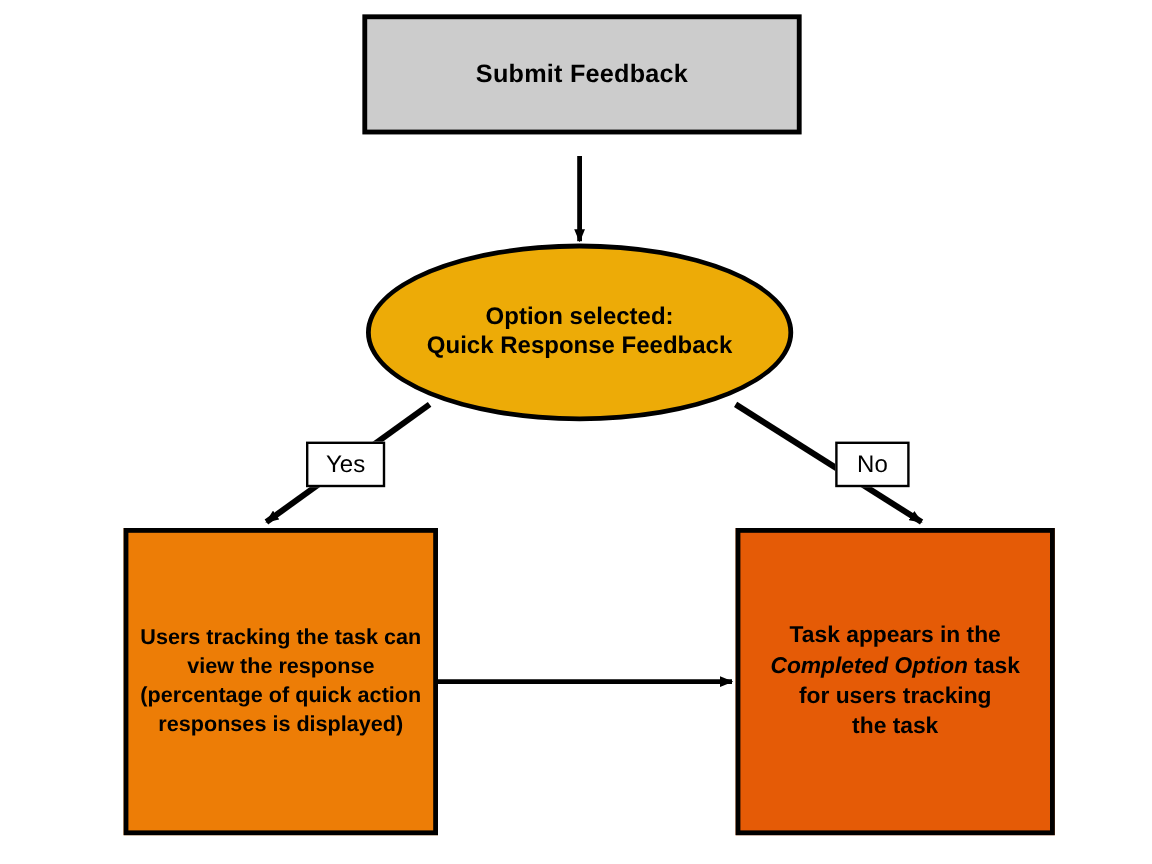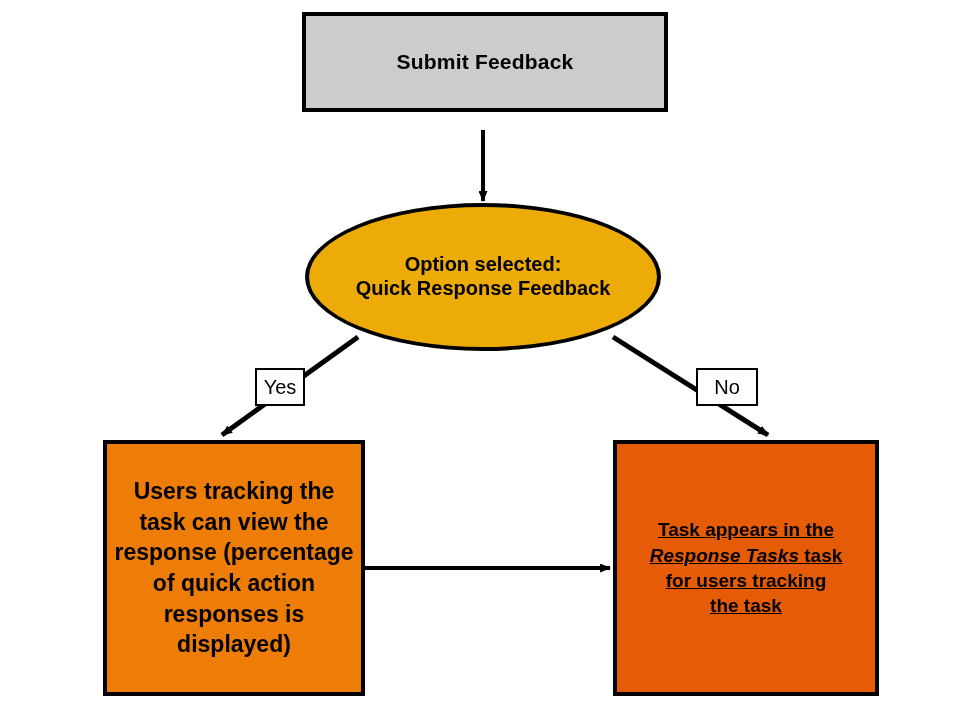--- a/index.html
+++ b/index.html
@@ -67,35 +67,34 @@
   }
 
   
   #node-yes-outcome {
     left: 103px;
     top: 440px;
     width: 262px;
     height: 256px;
     background: #ed7d06;
     border: 4px solid #000000;
-    font-size: 23px;
+    font-size: 18px;
     line-height: 1.33;
     padding: 0 6px;
   }
   #node-no-outcome {
     left: 613px;
     top: 440px;
     width: 266px;
     height: 256px;
     background: #e55b06;
     border: 4px solid #000000;
     font-size: 19px;
     line-height: 1.33;
     padding: 0 6px;
-    text-decoration: underline;
   }
   #node-no-outcome .em {
     font-style: italic;
   }
 
   
   .edge-label {
     position: absolute;
     box-sizing: border-box;
     background: #ffffff;
@@ -104,21 +103,21 @@
     align-items: center;
     justify-content: center;
     color: #000000;
     font-size: 20px;
     font-weight: normal;
     z-index: 5;
   }
   #edge-label-yes {
     left: 255px;
     top: 368px;
-    width: 50px;
+    width: 66px;
     height: 38px;
   }
   #edge-label-no {
     left: 654px;
     top: 368px;
     width: 62px;
     height: 38px;
     margin-left: 42px;
   }
 </style>
@@ -155,21 +154,21 @@
   </div>
 
   <div class="node" id="node-yes-outcome">
     <span>Users tracking the task can view the response (percentage of quick action responses is displayed)</span>
   </div>
 
   <div class="node" id="node-no-outcome">
     <div>
       <div>Task appears in the</div>
       <div>
-        <span class="em">Response Tasks</span>
+        <span class="em">Completed Option</span>
         <span>task</span>
       </div>
       <div>for users tracking</div>
       <div>the task</div>
     </div>
   </div>
 
   <div class="edge-label" id="edge-label-yes">
     <span>Yes</span>
   </div>

